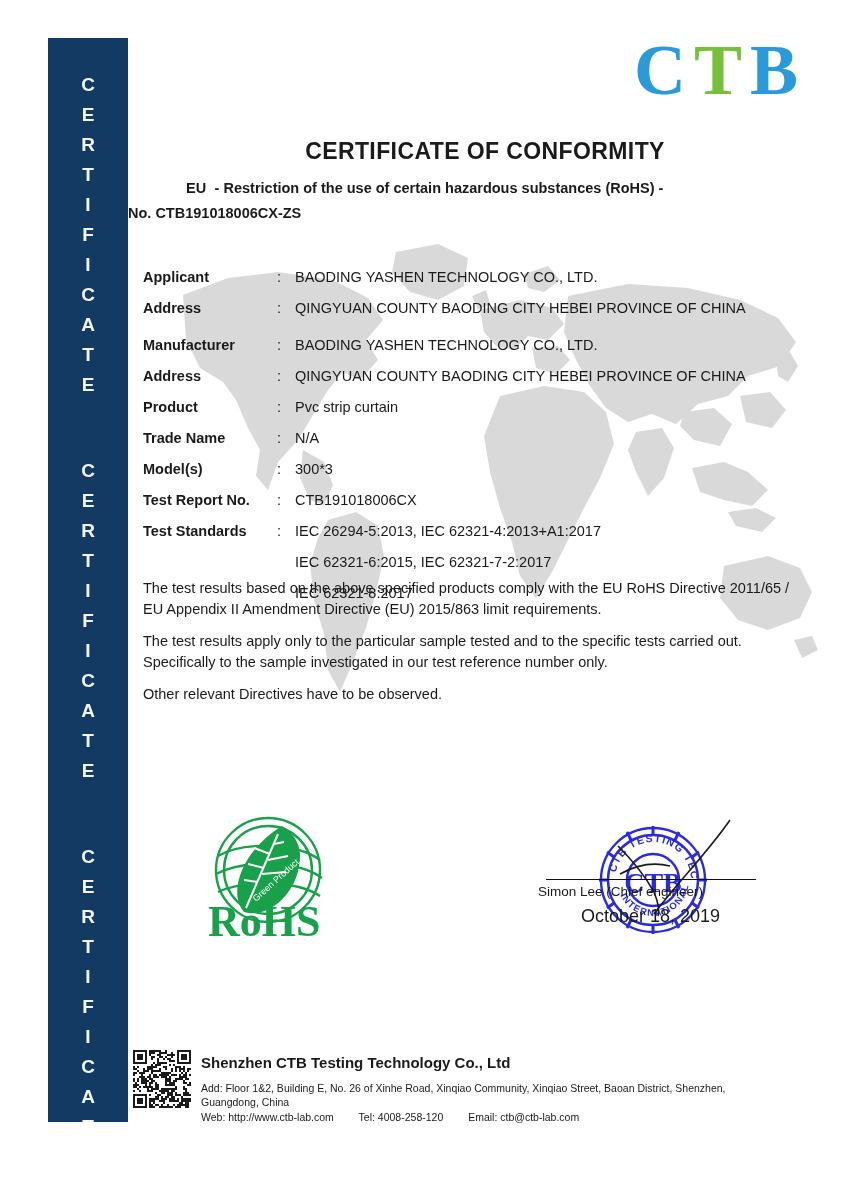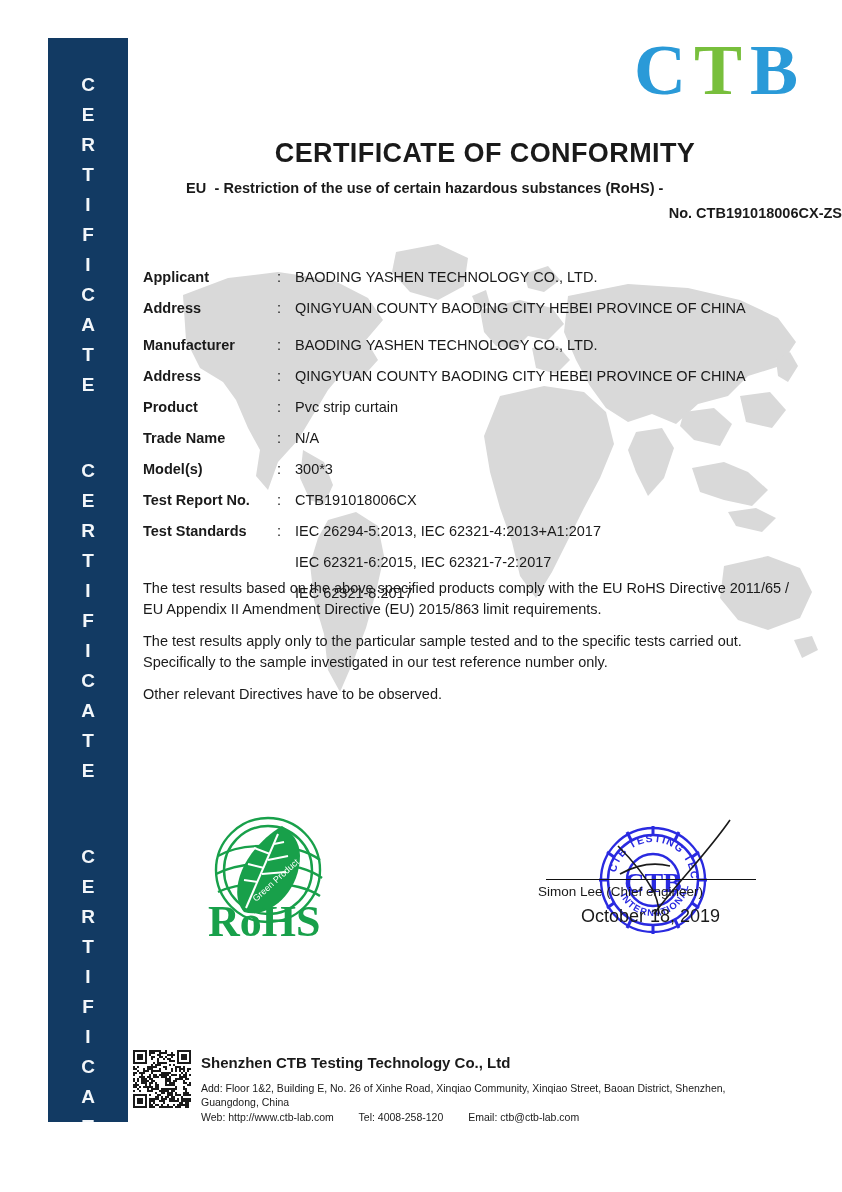--- a/index.html
+++ b/index.html
@@ -97,21 +97,21 @@
   #logo .t { color: #78bf3c; }
   #logo .b { color: #2a9ad8; }
 
   
   #title {
     position: absolute;
     left: 0;
     top: 138px;
     width: 714px;
     text-align: center;
-    font-size: 27px;
+    font-size: 23px;
     font-weight: bold;
     letter-spacing: 0.4px;
   }
   #subtitle-row {
     position: absolute;
     left: 0;
     top: 180px;
     width: 622px;
     text-align: center;
     font-size: 14.5px;
@@ -120,21 +120,21 @@
   #subtitle-row .eu {
     position: absolute;
     left: 58px;
     top: 0;
   }
   #certno {
     position: absolute;
     left: 0;
     top: 205px;
     width: 714px;
-    text-align: right;
+    text-align: left;
     font-size: 14.5px;
     font-weight: bold;
   }
 
   
   #details {
     position: absolute;
     left: 15px;
     top: 254px;
     width: 690px;

